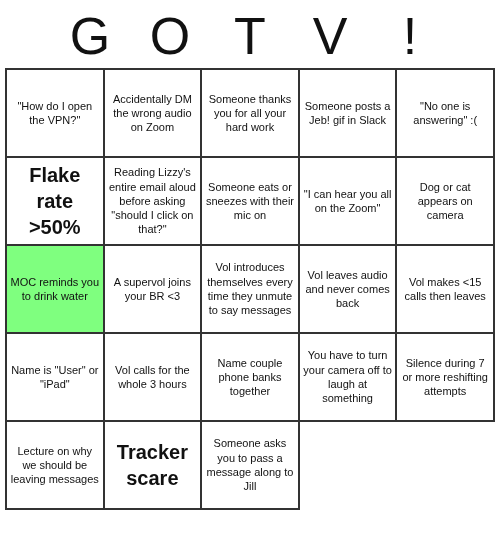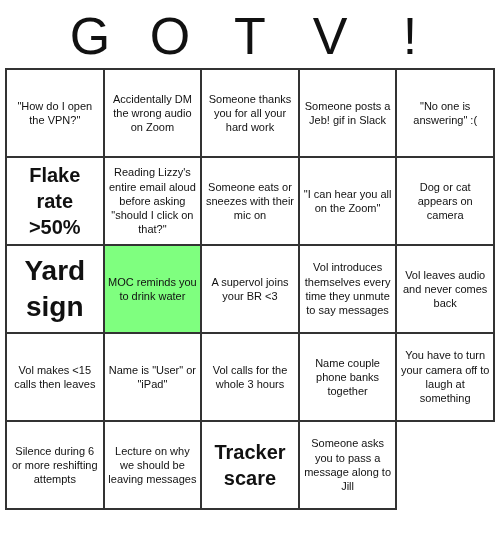--- a/index.html
+++ b/index.html
@@ -97,23 +97,20 @@
     </div>
     <div class="cell">
       <span>Someone eats or sneezes with their mic on</span>
     </div>
     <div class="cell">
       <span>"I can hear you all on the Zoom"</span>
     </div>
     <div class="cell">
       <span>Dog or cat appears on camera</span>
     </div>
-    <div class="cell xl-text">
-      <span>Yard sign</span>
-    </div>
     <div class="cell green-bg">
       <span>MOC reminds you to drink water</span>
     </div>
     <div class="cell">
       <span>A supervol joins your BR &lt;3</span>
     </div>
     <div class="cell">
       <span>Vol introduces themselves every time they unmute to say messages</span>
     </div>
     <div class="cell">
@@ -128,21 +125,21 @@
     <div class="cell">
       <span>Vol calls for the whole 3 hours</span>
     </div>
     <div class="cell">
       <span>Name couple phone banks together</span>
     </div>
     <div class="cell">
       <span>You have to turn your camera off to laugh at something</span>
     </div>
     <div class="cell">
-      <span>Silence during 6 or more reshifting attempts</span>
+      <span>Silence during 7 or more reshifting attempts</span>
     </div>
     <div class="cell">
       <span>Lecture on why we should be leaving messages</span>
     </div>
     <div class="cell large-text">
       <span>Tracker scare</span>
     </div>
     <div class="cell">
       <span>Someone asks you to pass a message along to Jill</span>
     </div>

